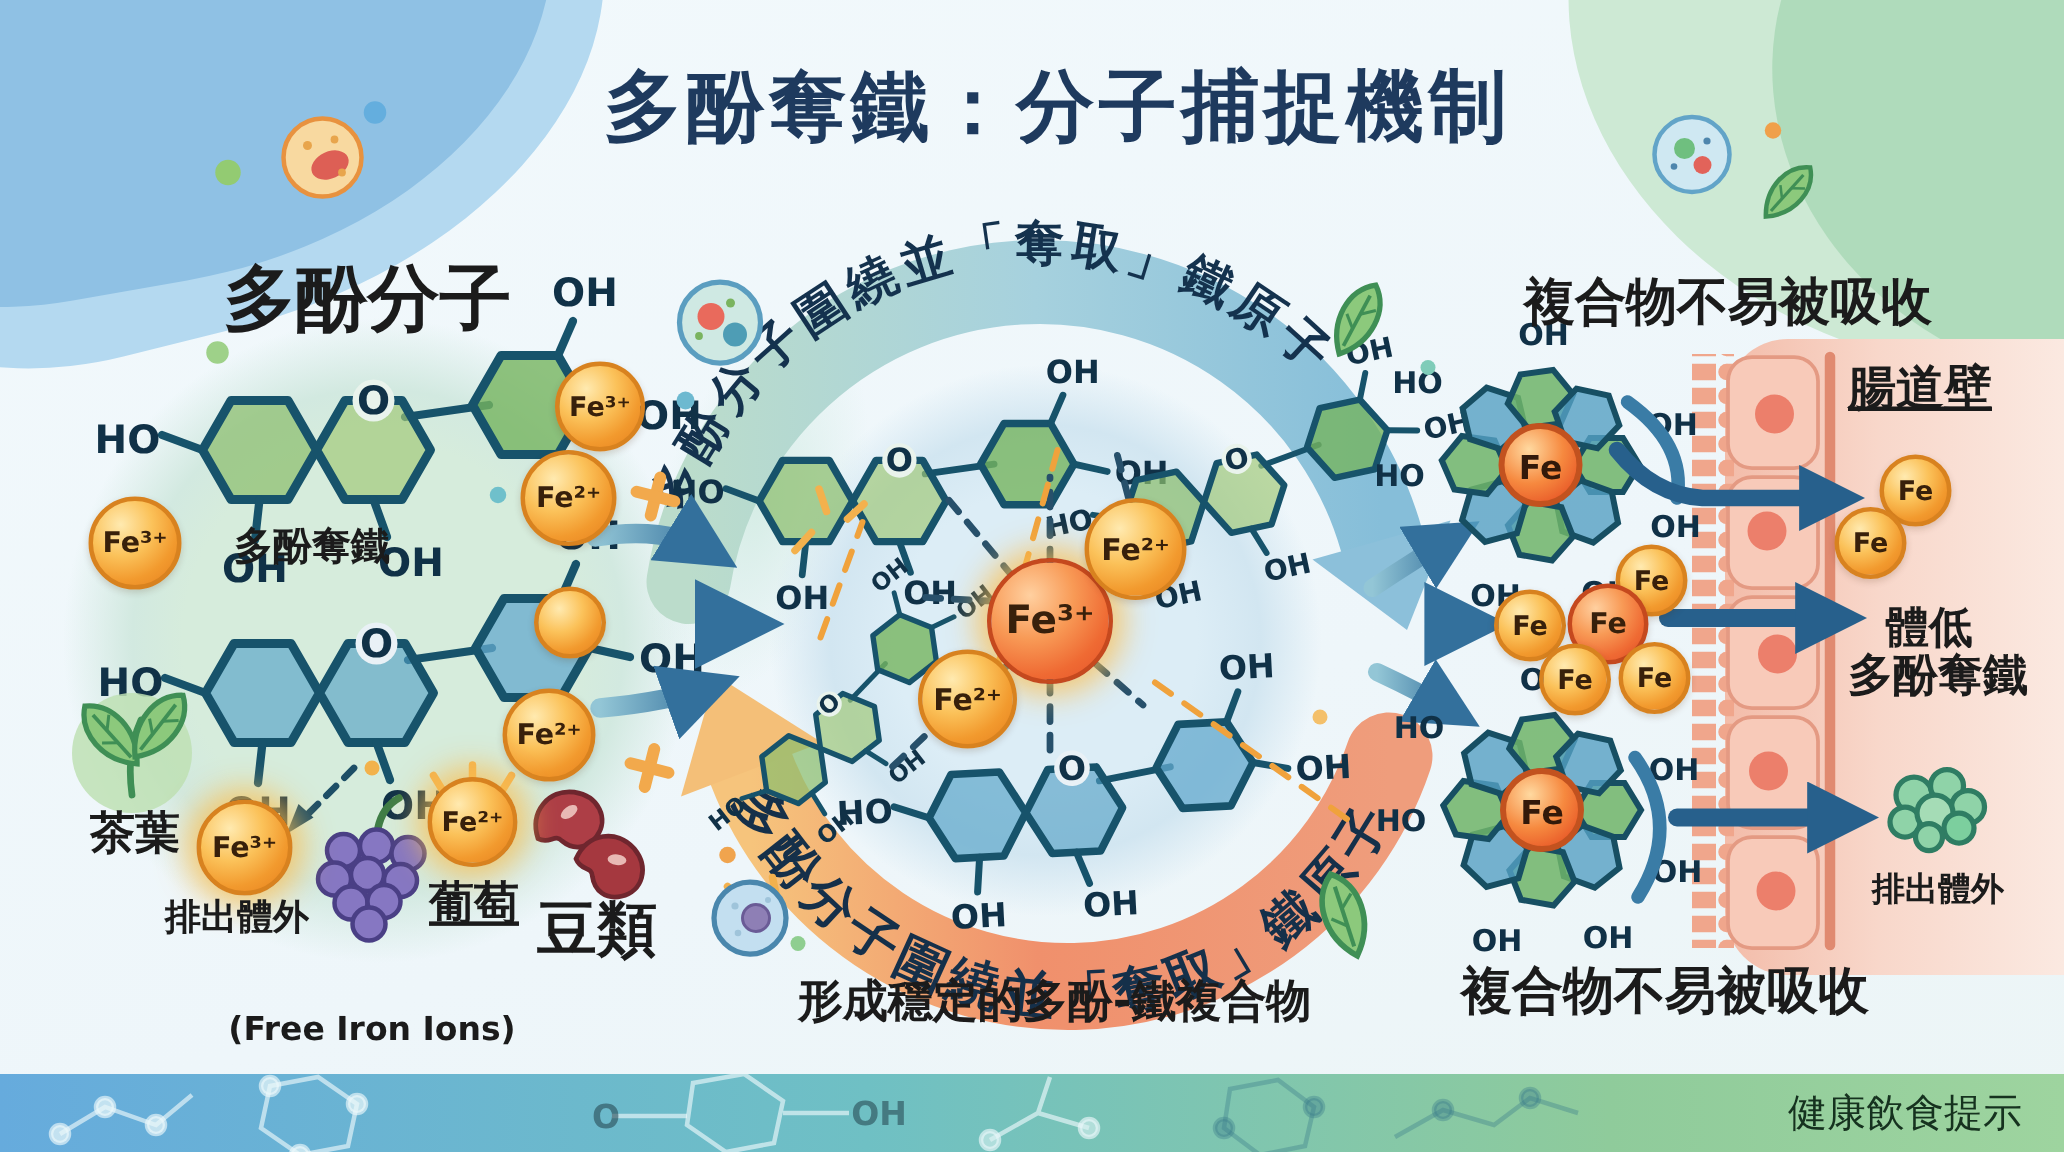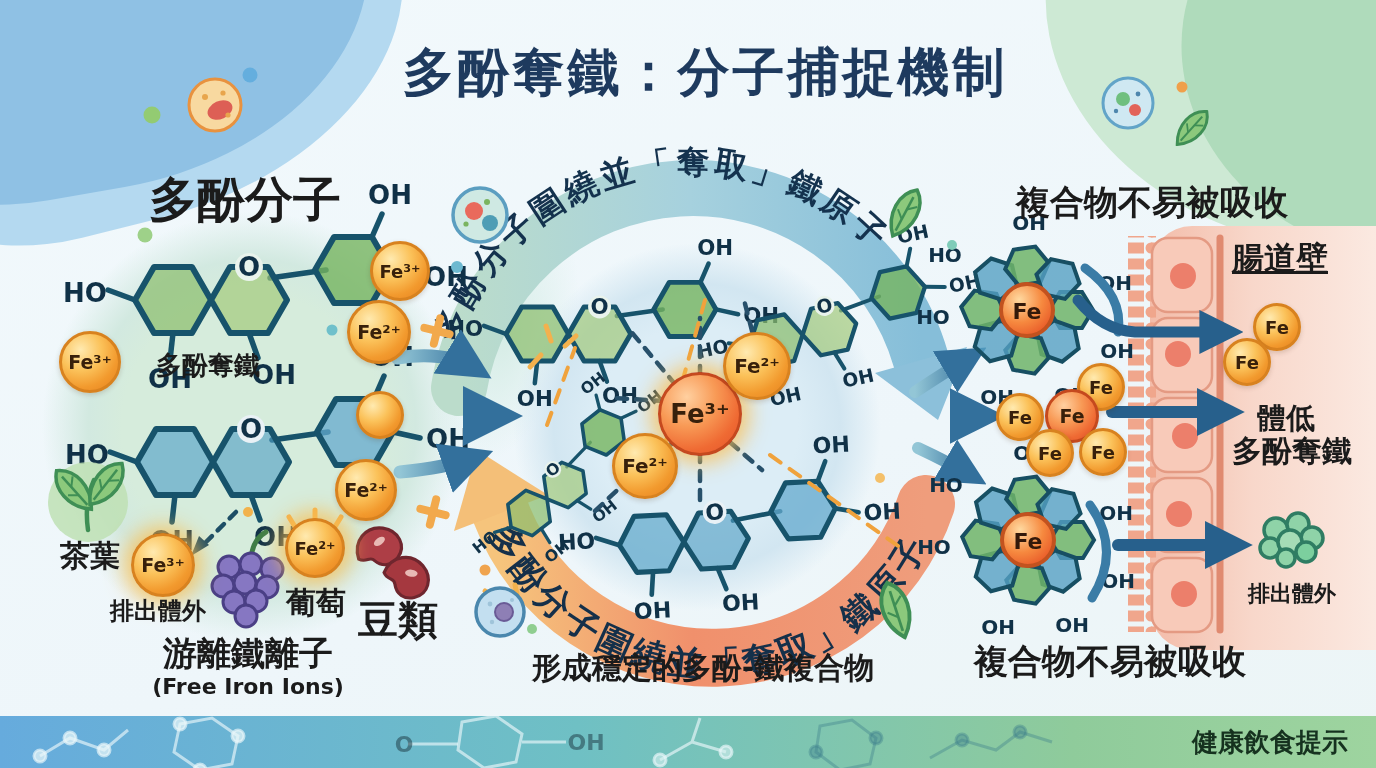--- a/index.html
+++ b/index.html
@@ -18,21 +18,21 @@
     border:3px solid #d8821f;box-shadow:0 2px 5px rgba(80,40,0,.18);}
   .fe.red{background:radial-gradient(circle at 33% 28%,#ffd0a0 0%,#f89a56 38%,#ef6a33 70%,#e4522a 100%);border-color:#c5491e;}
   .fe.glow{box-shadow:0 0 20px 7px rgba(250,190,80,.8);}
   .plus{position:absolute;width:34px;height:34px;transform:translate(-50%,-50%) rotate(14deg);}
   .plus::before,.plus::after{content:"";position:absolute;background:#f2a94c;border-radius:5px;}
   .plus::before{left:13px;top:0;width:8px;height:34px;}
   .plus::after{left:0;top:13px;width:34px;height:8px;}
   .dot{position:absolute;border-radius:50%;transform:translate(-50%,-50%);}
   .footer{position:absolute;left:0;top:716px;width:1376px;height:52px;
     background:linear-gradient(90deg,#66abdd 0%,#6fc0c4 42%,#8fcb9b 78%,#9ed49f 100%);}
-  .footer-tip{position:absolute;right:28px;top:50%;transform:translateY(-50%);font-size:26px;font-weight:700;color:#16321f;}
+  .footer-tip{position:absolute;right:28px;top:50%;transform:translateY(-50%);font-size:26px;font-weight:400;color:#16321f;}
   svg{position:absolute;left:0;top:0;}
   .chemlbl{font:800 26px "DejaVu Sans","Liberation Sans",sans-serif;fill:#103147;text-anchor:middle;}
   .chemlbl.s{font-size:20px;}
   .feTxt{font:800 22px "DejaVu Sans","Liberation Sans",sans-serif;fill:#33190a;text-anchor:middle;}
   .arcTxt{font:800 33px "DejaVu Sans","Liberation Sans",sans-serif;fill:#14324e;letter-spacing:4px;}
   .arcTxt.btm{font-size:35px;fill:#15304a;}
   .bond{stroke:#17536b;stroke-width:5.5;stroke-linecap:round;}
   .ring{stroke:#17536b;stroke-width:6;stroke-linejoin:round;}
   .hg{fill:rgba(110,180,105,.85);stroke:#174f63;stroke-width:4;}
   .hb{fill:rgba(85,160,195,.8);stroke:#174f63;stroke-width:4;}
@@ -354,23 +354,22 @@
   <div class="dot" style="left:1182px;top:87px;width:11px;height:11px;background:#f0a04a;"></div>
   <div class="dot" style="left:880px;top:478px;width:10px;height:10px;background:#f4c06a;"></div>
   <div class="dot" style="left:952px;top:245px;width:10px;height:10px;background:#7fccb9;"></div>
 
   <div class="lbl title" style="left:705px;top:72px;">多酚奪鐵：分子捕捉機制</div>
 
   <div class="lbl" style="left:245px;top:199px;font-size:48px;">多酚分子</div>
   <div class="lbl" style="left:208px;top:365px;font-size:26px;">多酚奪鐵</div>
   <div class="lbl" style="left:90px;top:556px;font-size:30px;">茶葉</div>
   <div class="lbl" style="left:158px;top:611px;font-size:24px;">排出體外</div>
-  <div class="lbl" style="left:316px;top:603px;font-size:30px;">葡萄</div>
+  <div class="lbl" style="left:316px;top:603px;font-size:30px;text-decoration:underline;">葡萄</div>
   <div class="lbl" style="left:398px;top:620px;font-size:40px;">豆類</div>
-  <div class="lbl" style="left:248px;top:653px;font-size:34px;">游離鐵離子</div>
   <div class="lbl" style="left:248px;top:687px;font-size:22px;">(Free Iron Ions)</div>
 
   <div class="lbl" style="left:703px;top:668px;font-size:30px;">形成穩定的多酚-鐵複合物</div>
 
   <div class="lbl" style="left:1152px;top:202px;font-size:34px;">複合物不易被吸收</div>
   <div class="lbl" style="left:1280px;top:258px;font-size:32px;text-decoration:underline;">腸道壁</div>
   <div class="lbl" style="left:1286px;top:418px;font-size:29px;">體低</div>
   <div class="lbl" style="left:1292px;top:451px;font-size:30px;">多酚奪鐵</div>
   <div class="lbl" style="left:1292px;top:594px;font-size:22px;">排出體外</div>
   <div class="lbl" style="left:1110px;top:661px;font-size:34px;">複合物不易被吸收</div>

